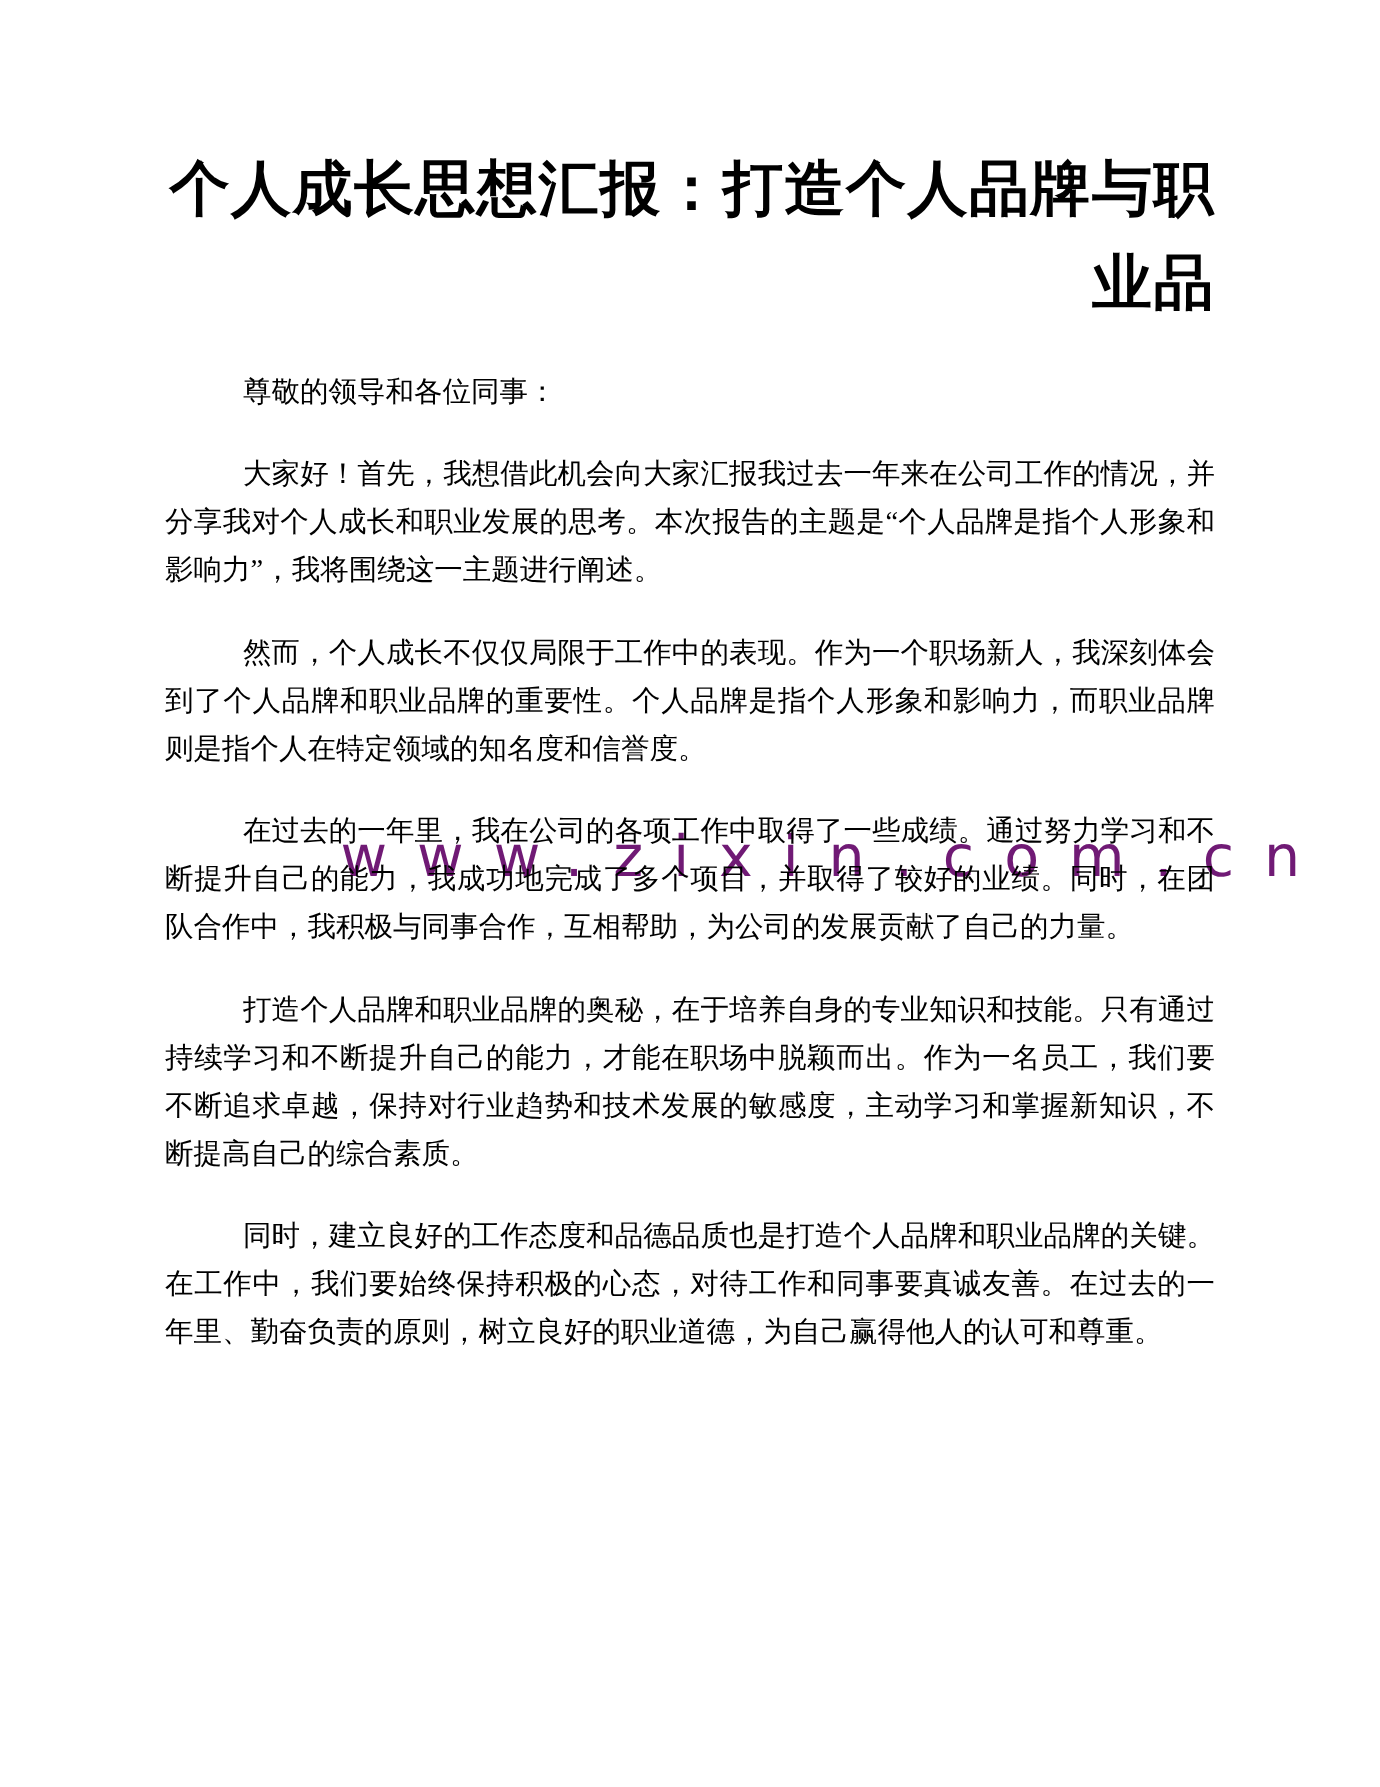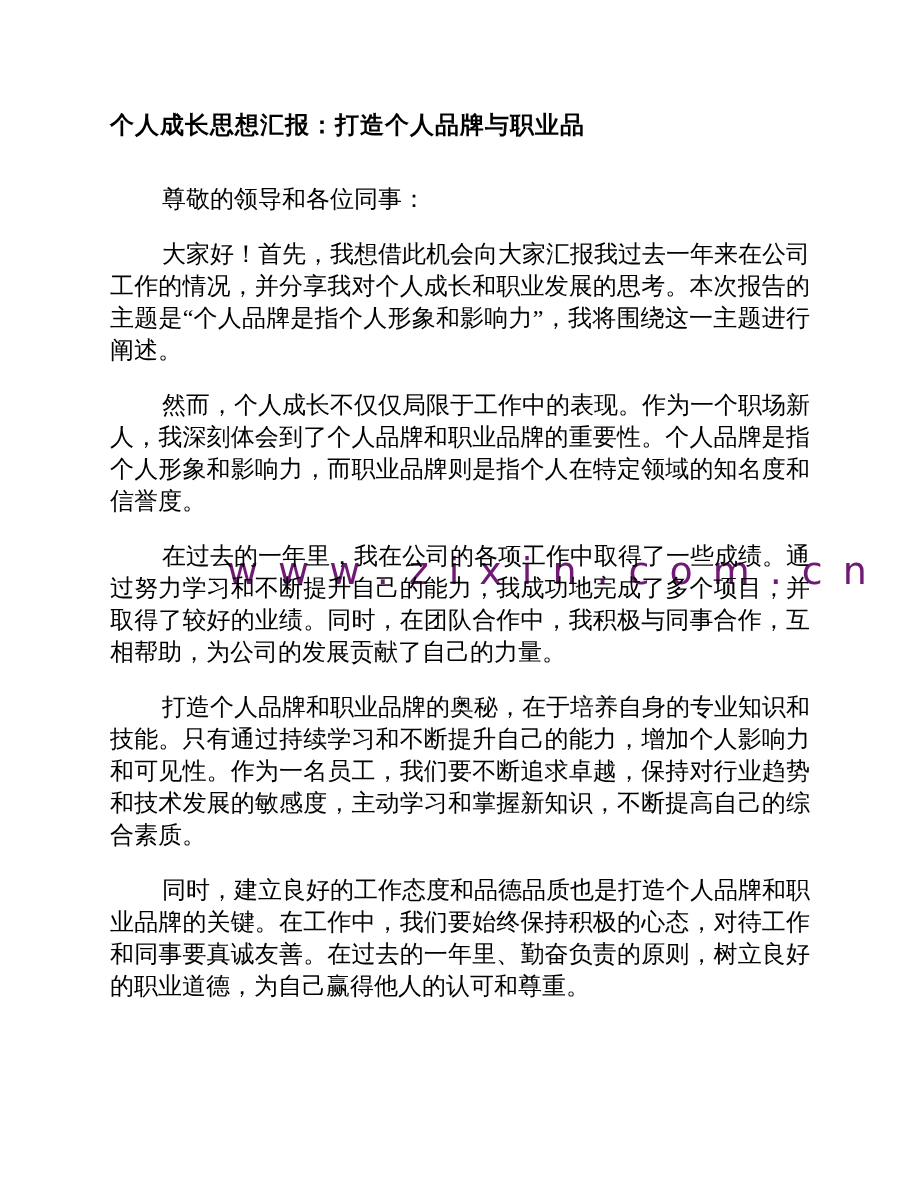--- a/index.html
+++ b/index.html
@@ -31,34 +31,34 @@
     user-select: none;
     pointer-events: none;
   }
   .content {
     position: relative;
     z-index: 1;
     padding: 95px 110px 0 110px; 
   }
   .doc-title {
     margin: 0;
-    font-family: Liberation Mono, monospace;
+    font-family: Liberation Sans, sans-serif;
     font-weight: 700;
-    font-size: 24px;
+    font-size: 40px;
     line-height: 63px;
-    text-align: left;
+    text-align: right;
     letter-spacing: 1px;
     color: #000000;
   }
   .doc-title .title-line {
     display: block;
   }
   .content p {
     margin: 23px 0 0 0;
-    font-size: 24px;
+    font-size: 19px;
     line-height: 32px;
     text-align: justify;
     text-justify: inter-ideograph;
     text-indent: 52px;
     color: #000000;
   }
   .content p.first-para {
     margin-top: 25px;
   }
 </style>
@@ -76,19 +76,19 @@
     </h1>
 
     <p class="first-para">尊敬的领导和各位同事：</p>
 
     <p>大家好！首先，我想借此机会向大家汇报我过去一年来在公司工作的情况，并分享我对个人成长和职业发展的思考。本次报告的主题是“个人品牌是指个人形象和影响力”，我将围绕这一主题进行阐述。</p>
 
     <p>然而，个人成长不仅仅局限于工作中的表现。作为一个职场新人，我深刻体会到了个人品牌和职业品牌的重要性。个人品牌是指个人形象和影响力，而职业品牌则是指个人在特定领域的知名度和信誉度。</p>
 
     <p>在过去的一年里，我在公司的各项工作中取得了一些成绩。通过努力学习和不断提升自己的能力，我成功地完成了多个项目，并取得了较好的业绩。同时，在团队合作中，我积极与同事合作，互相帮助，为公司的发展贡献了自己的力量。</p>
 
-    <p>打造个人品牌和职业品牌的奥秘，在于培养自身的专业知识和技能。只有通过持续学习和不断提升自己的能力，增加个人影响力和可见性。作为一名员工，我们要不断追求卓越，保持对行业趋势和技术发展的敏感度，主动学习和掌握新知识，不断提高自己的综合素质。</p>
+    <p>打造个人品牌和职业品牌的奥秘，在于培养自身的专业知识和技能。只有通过持续学习和不断提升自己的能力，才能在职场中脱颖而出。作为一名员工，我们要不断追求卓越，保持对行业趋势和技术发展的敏感度，主动学习和掌握新知识，不断提高自己的综合素质。</p>
 
     <p>同时，建立良好的工作态度和品德品质也是打造个人品牌和职业品牌的关键。在工作中，我们要始终保持积极的心态，对待工作和同事要真诚友善。在过去的一年里、勤奋负责的原则，树立良好的职业道德，为自己赢得他人的认可和尊重。</p>
 
 
   </div>
 </div>
 
 </body></html>

